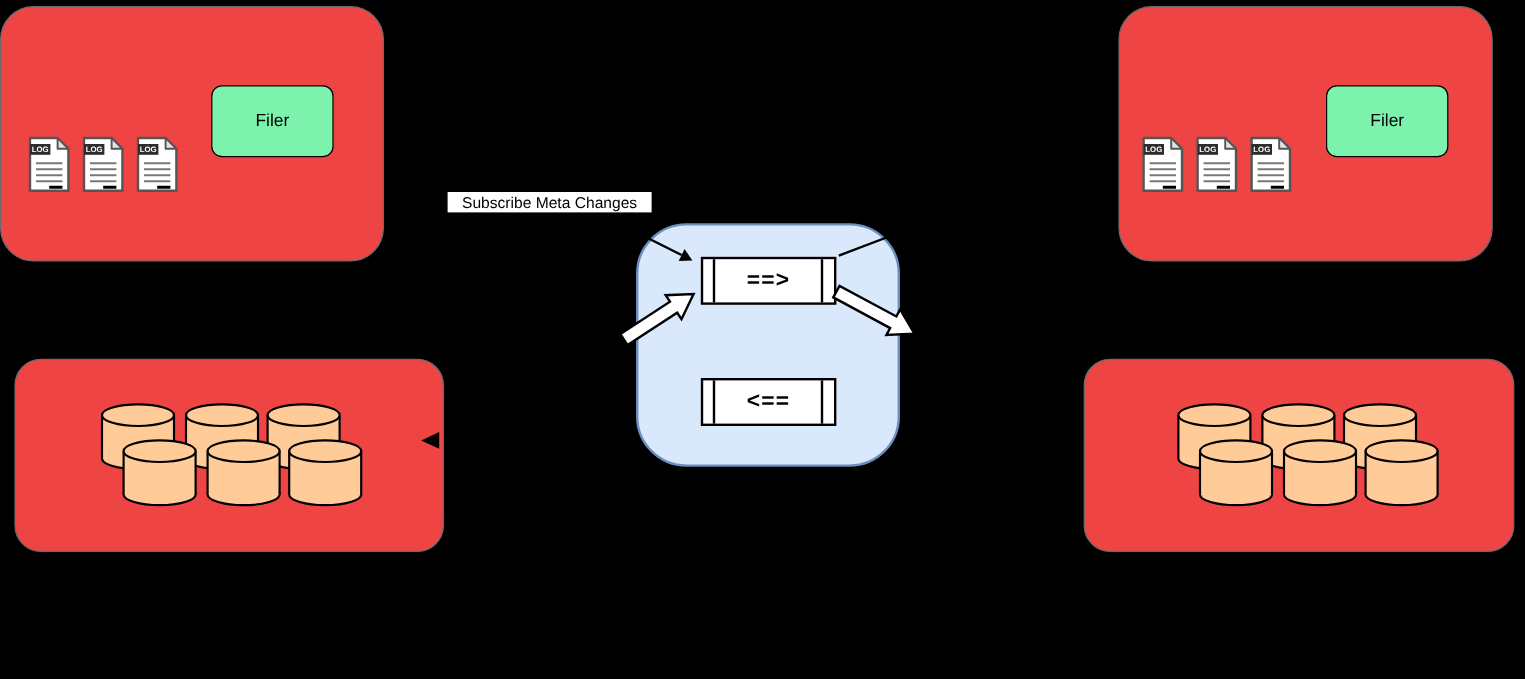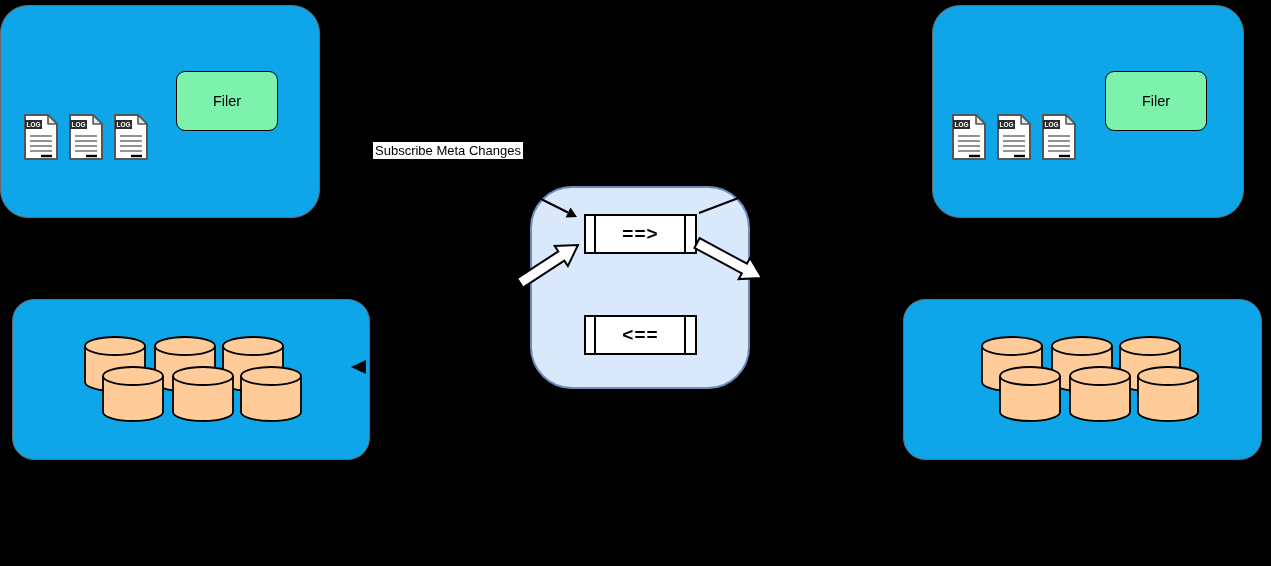--- a/index.html
+++ b/index.html
@@ -1,21 +1,21 @@
 <!DOCTYPE html>
 <html><head>
 <meta charset="utf-8">
 <style>
   * { margin:0; padding:0; box-sizing:border-box; }
   html,body { background:#000; }
   .stage {
     position:relative; width:1271px; height:566px; background:#000;
     font-family:"Liberation Sans", sans-serif; overflow:hidden;
   }
-  .gray-box { position:absolute; background:#0ea5e9; border:1px solid #6b6b6b; }
+  .gray-box { position:absolute; background:#ef4444; border:1px solid #6b6b6b; }
   .r28 { border-radius:28px; }
   .r22 { border-radius:22px; }
   .sync-box {
     position:absolute; left:530px; top:186px; width:220px; height:203px;
     background:#dae8fc; border:2px solid #6c8ebf; border-radius:42px;
   }
   .filer {
     position:absolute; width:102px; height:60px; background:#7df2ad;
     border:1.5px solid #000; border-radius:9px;
     display:flex; align-items:center; justify-content:center;
@@ -26,22 +26,22 @@
     background:#fff; border:2px solid #000; color:#000;
     display:flex; align-items:center; justify-content:center;
     font-weight:700; font-size:19px; letter-spacing:1px;
   }
   .queue::before, .queue::after {
     content:""; position:absolute; top:0; bottom:0; width:0; border-left:2px solid #000;
   }
   .queue::before { left:8px; }
   .queue::after  { right:9px; }
   .subscribe {
-    position:absolute; left:373px; top:142px; background:#fff; color:#000;
-    font-size:13px; line-height:17px; padding:0 2px; white-space:nowrap;
+    position:absolute; left:373px; top:160px; background:#fff; color:#000;
+    font-size:13px; line-height:17px; padding:0 12px; white-space:nowrap;
   }
   .logicon { position:absolute; width:36px; height:48px; }
   .logicon text { font-family:"Liberation Sans", sans-serif; }
   .cyl { position:absolute; width:64px; height:58px; }
   .arrows { position:absolute; left:0; top:0; width:1271px; height:566px; pointer-events:none; }
 </style>
 </head>
 <body>
 
 <div class="stage">

